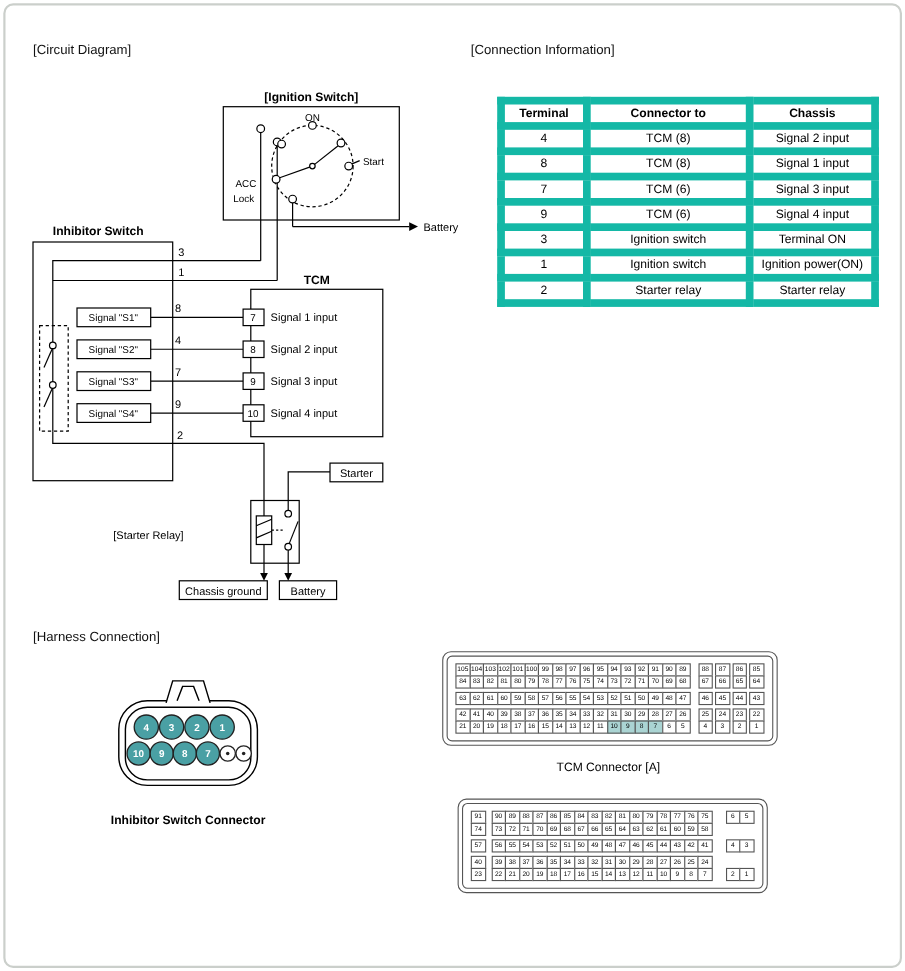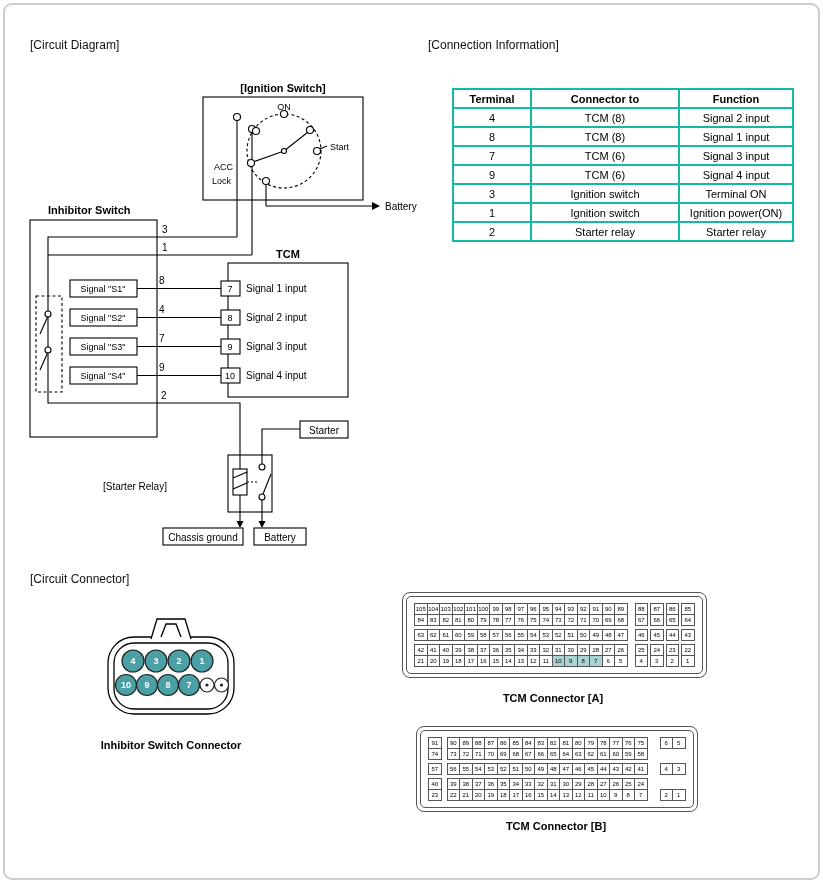--- a/index.html
+++ b/index.html
@@ -4,48 +4,48 @@
 <style>
   *{margin:0;padding:0;box-sizing:border-box}
   html,body{background:#fff}
   body{width:823px;height:883px;font-family:"Liberation Sans","DejaVu Sans",sans-serif;color:#000}
   .page{position:relative;width:823px;height:883px;background:#fff;overflow:hidden}
   .page-border{position:absolute;inset:3px;border:2px solid #cbcfcb;border-radius:9px;pointer-events:none}
   .sec-label{position:absolute;font-size:12px;color:#111;white-space:nowrap}
   svg.art{position:absolute;left:0;top:0}
   svg text{font-family:inherit}
   table.conn{position:absolute;left:452px;top:88px;border-collapse:collapse;font-size:11px;background:#fff}
-  .conn th,.conn td{border:2px solid #14b8a6;text-align:center;padding:2px 4px;height:19px;white-space:nowrap}
+  .conn th,.conn td{border:7px solid #14b8a6;text-align:center;padding:2px 4px;height:19px;white-space:nowrap}
   .conn th{font-weight:bold}
   .col-terminal{width:78px}.col-connected{width:148px}.col-function{width:114px}
   .connector-outer{position:absolute;border:1px solid #555;border-radius:8px;padding:3px;background:#fff;width:fit-content}
   .connector-inner{border:1px solid #555;border-radius:5px;padding:6px 7px;background:#fff}
   .pin-row{display:flex;align-items:center}
   .pin-cell{flex:none;width:13.5px;height:12px;border:1px solid #555;background:#fff;
     font-size:6px;line-height:1;display:flex;align-items:center;justify-content:center;color:#000}
   .pin-cell.hl{background:var(--hl,#aad4d3)}
   .spacer{flex:none;width:12px}
-  .grid-label{position:absolute;font-weight:bold;font-size:11px;text-align:center;white-space:nowrap}
+  .grid-label{position:absolute;font-weight:normal;font-size:11px;text-align:center;white-space:nowrap}
 </style>
 </head>
 <body>
 
 <div class="page">
   <div class="page-border"></div>
 
   <div class="sec-label" style="left:30px;top:38px">[Circuit Diagram]</div>
   <div class="sec-label" style="left:428px;top:38px">[Connection Information]</div>
-  <div class="sec-label" style="left:30px;top:572px">[Circuit Connector]</div>
+  <div class="sec-label" style="left:30px;top:572px">[Harness Connection]</div>
 
   <table class="conn">
     <thead>
       <tr>
         <th class="col-terminal">Terminal</th>
         <th class="col-connected">Connector to</th>
-        <th class="col-function">Function</th>
+        <th class="col-function">Chassis</th>
       </tr>
     </thead>
     <tbody id="conn-body">
         <tr>
           <td>4</td>
           <td>TCM (8)</td>
           <td>Signal 2 input</td>
         </tr>
         <tr>
           <td>8</td>
@@ -453,14 +453,13 @@
           <div class="pin-cell" style="margin-left: -1px;">10</div>
           <div class="pin-cell" style="margin-left: -1px;">9</div>
           <div class="pin-cell" style="margin-left: -1px;">8</div>
           <div class="pin-cell" style="margin-left: -1px;">7</div>
           <div class="spacer"></div>
           <div class="pin-cell">2</div>
           <div class="pin-cell" style="margin-left: -1px;">1</div>
         </div>
       </div>
   </div>
-  <div class="grid-label" style="left:416px;top:820px;width:280px">TCM Connector [B]</div>
 </div>
 
 </body></html>

